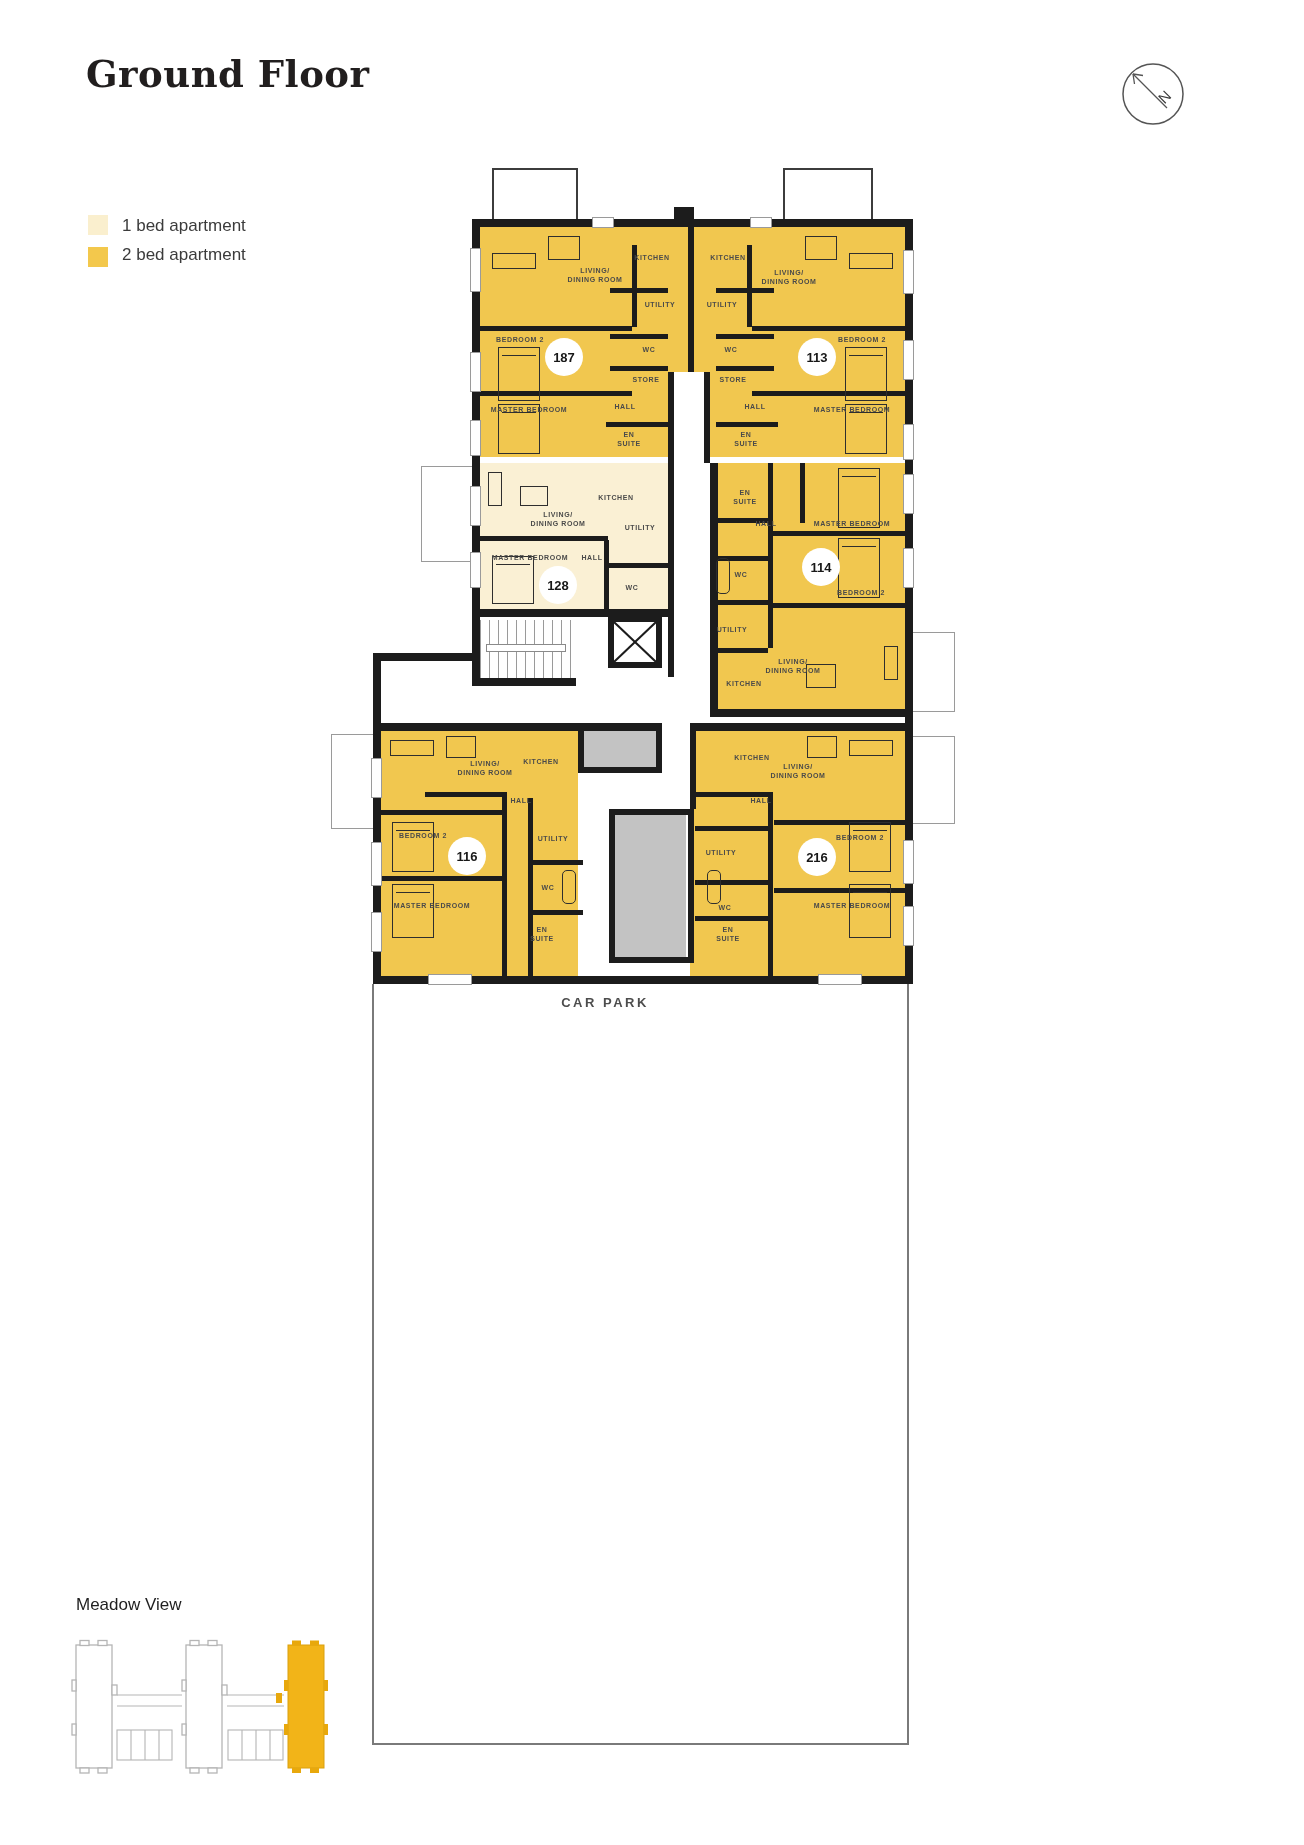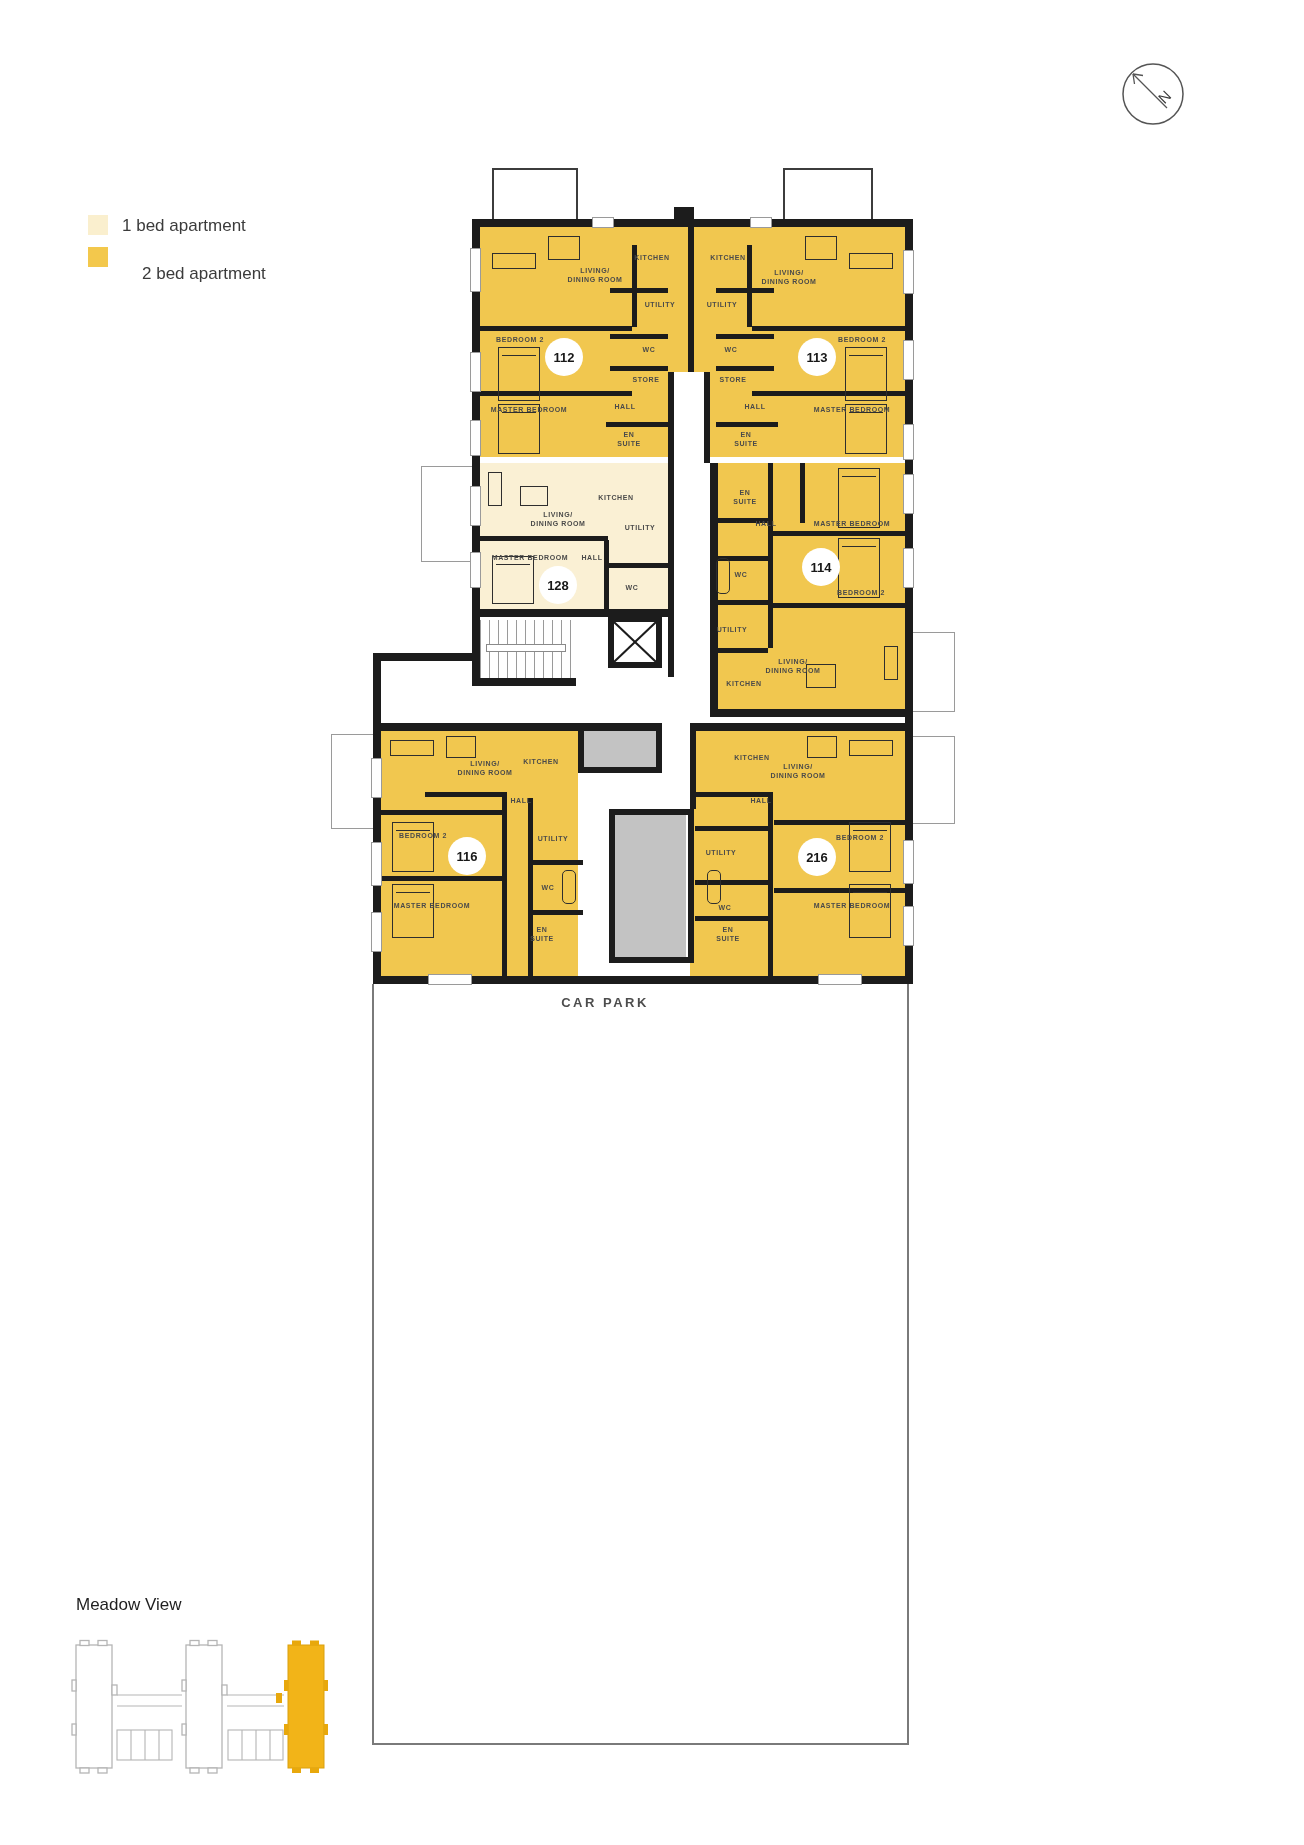--- a/index.html
+++ b/index.html
@@ -45,32 +45,33 @@
   .carpark-label{position:absolute;transform:translate(-50%,0);left:605px;top:995px;
      font-size:13px;font-weight:600;letter-spacing:2.5px;color:#4d4d4d;}
   
   .siteplan-title{position:absolute;left:76px;top:1595px;font-size:17px;color:#1f1f1f;}
 </style>
 </head>
 <body>
 
 <div class="canvas">
 
+  <div class="title">Ground Floor</div>
 
   <svg class="abs" style="left:1115px;top:56px;" width="78" height="78" viewBox="0 0 78 78">
     <circle cx="38" cy="38" r="30" fill="none" stroke="#555" stroke-width="1.5"></circle>
     <line x1="52" y1="52" x2="18" y2="18" stroke="#555" stroke-width="1.3"></line>
     <path d="M18 18 L19.5 28 M18 18 L28 19.5" stroke="#555" stroke-width="1.3" fill="none"></path>
     <text x="46" y="50" font-size="15" fill="#3a3a3a" font-family="Liberation Sans, sans-serif" transform="rotate(-45 46 45)">N</text>
   </svg>
 
   <div class="sw sw1"></div>
   <div class="lg-label" style="top:216px;">1 bed apartment</div>
   <div class="sw sw2"></div>
-  <div class="lg-label" style="top:264px;margin-left:20px;">2 bed apartment</div>
+  <div class="lg-label" style="top:245px;">2 bed apartment</div>
 
   <div class="balc" style="left:492px;top:168px;width:86px;height:53px;"></div>
   <div class="balc" style="left:783px;top:168px;width:90px;height:53px;"></div>
   <div class="balc side" style="left:421px;top:466px;width:53px;height:96px;"></div>
   <div class="balc side" style="left:331px;top:734px;width:44px;height:95px;"></div>
   <div class="balc side" style="left:911px;top:632px;width:44px;height:80px;"></div>
   <div class="balc side" style="left:911px;top:736px;width:44px;height:88px;"></div>
 
   <div class="fill yellow" style="left:480px;top:227px;width:194px;height:230px;"></div>
   <div class="fill yellow" style="left:710px;top:227px;width:195px;height:230px;"></div>
@@ -269,21 +270,21 @@
   <span class="rl" style="left:798px;top:771px;">LIVING/
 DINING ROOM</span>
   <span class="rl" style="left:761px;top:801px;">HALL</span>
   <span class="rl" style="left:721px;top:853px;">UTILITY</span>
   <span class="rl" style="left:860px;top:838px;">BEDROOM 2</span>
   <span class="rl" style="left:725px;top:908px;">WC</span>
   <span class="rl" style="left:852px;top:906px;">MASTER BEDROOM</span>
   <span class="rl" style="left:728px;top:934px;">EN
 SUITE</span>
 
-  <div class="unit-circle" style="left:564px;top:357px;">112</div>
+  <div class="unit-circle" style="left:564px;top:357px;">187</div>
   <div class="unit-circle" style="left:817px;top:357px;">113</div>
   <div class="unit-circle" style="left:558px;top:585px;">128</div>
   <div class="unit-circle" style="left:821px;top:567px;">114</div>
   <div class="unit-circle" style="left:467px;top:856px;">116</div>
   <div class="unit-circle" style="left:817px;top:857px;">216</div>
 
   <div class="carpark"></div>
   <div class="carpark-label">CAR PARK</div>
 
   <div class="siteplan-title">Meadow View</div>

